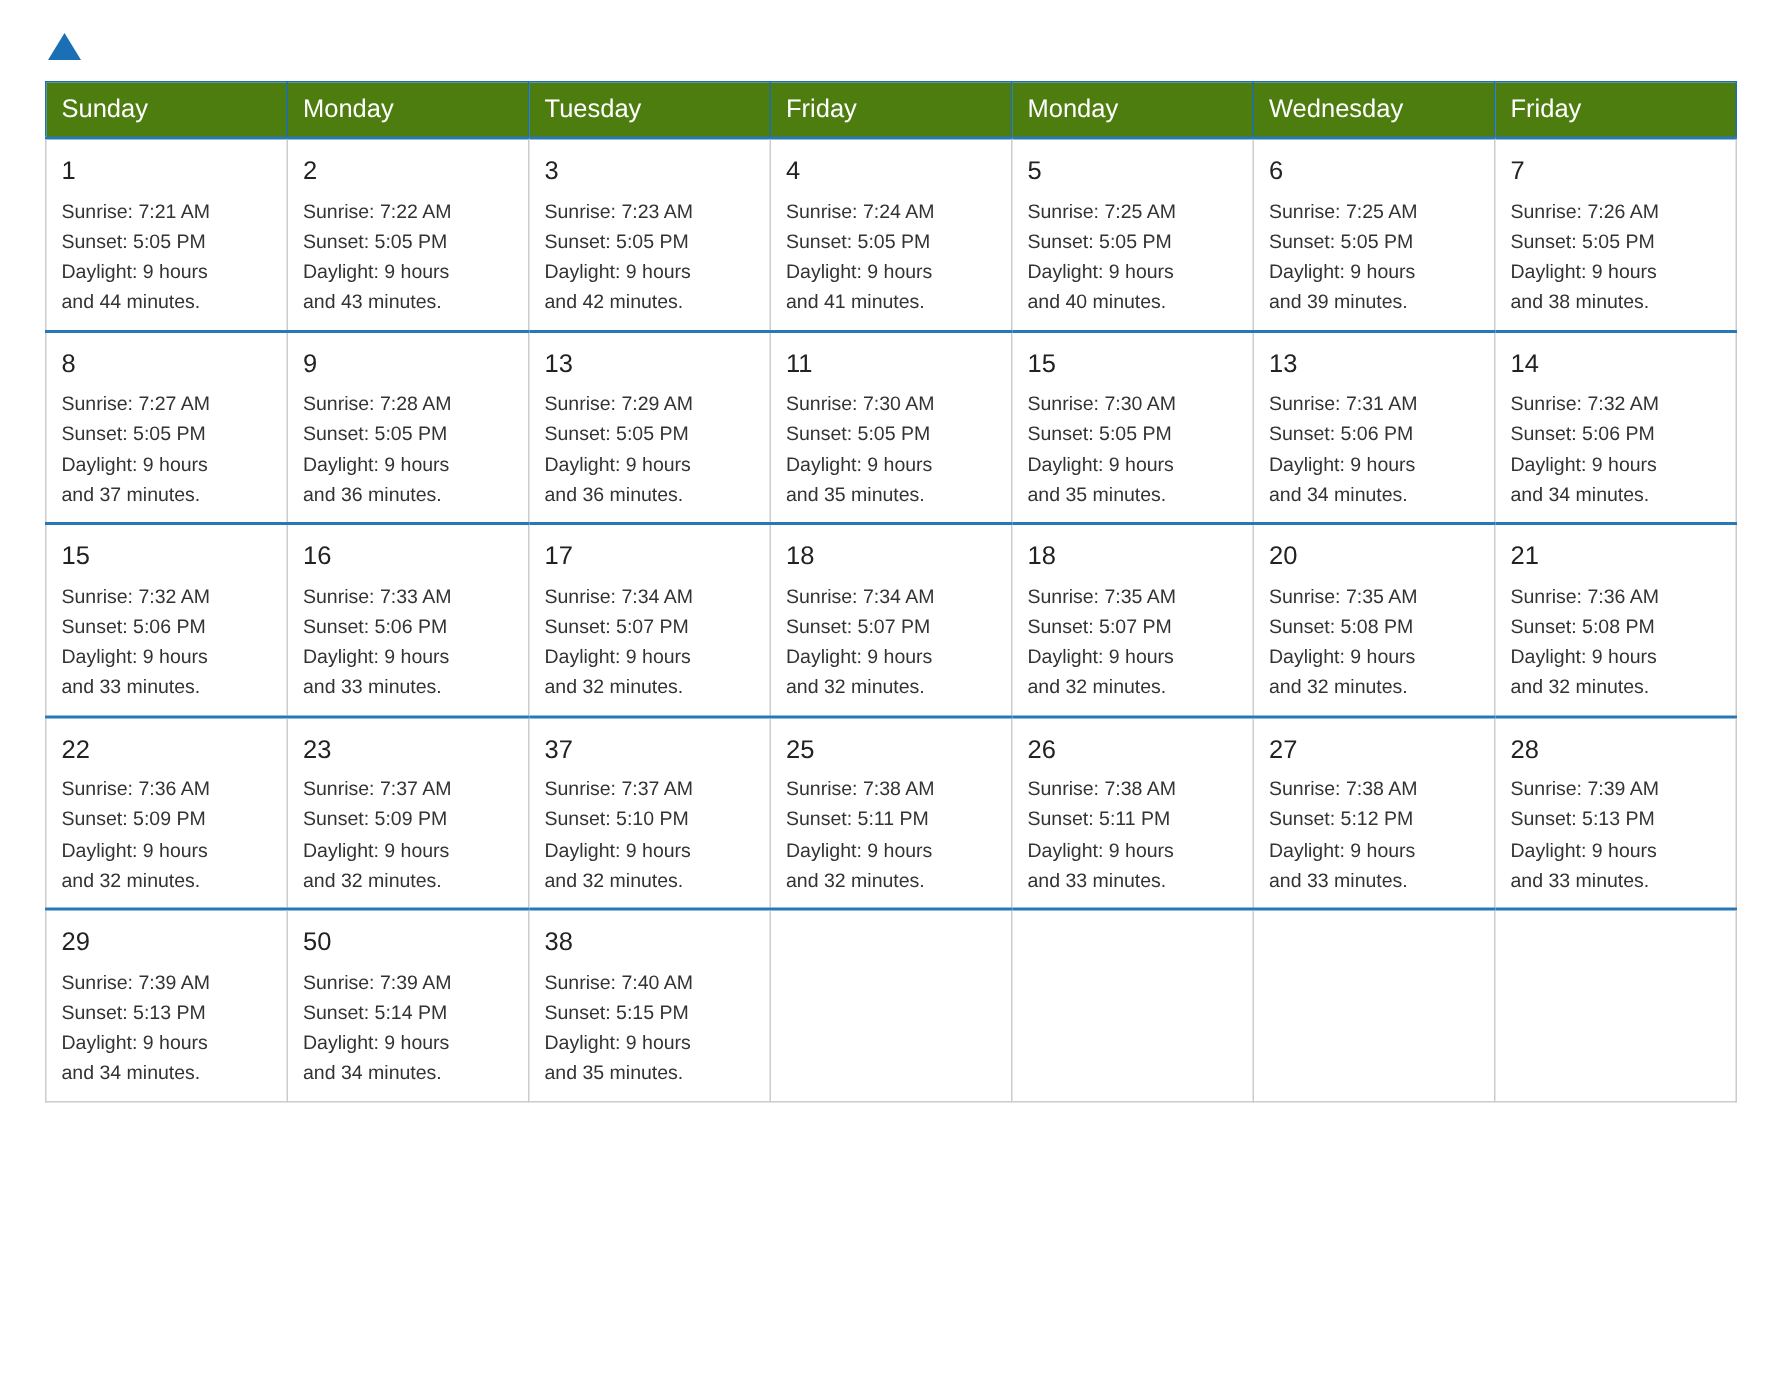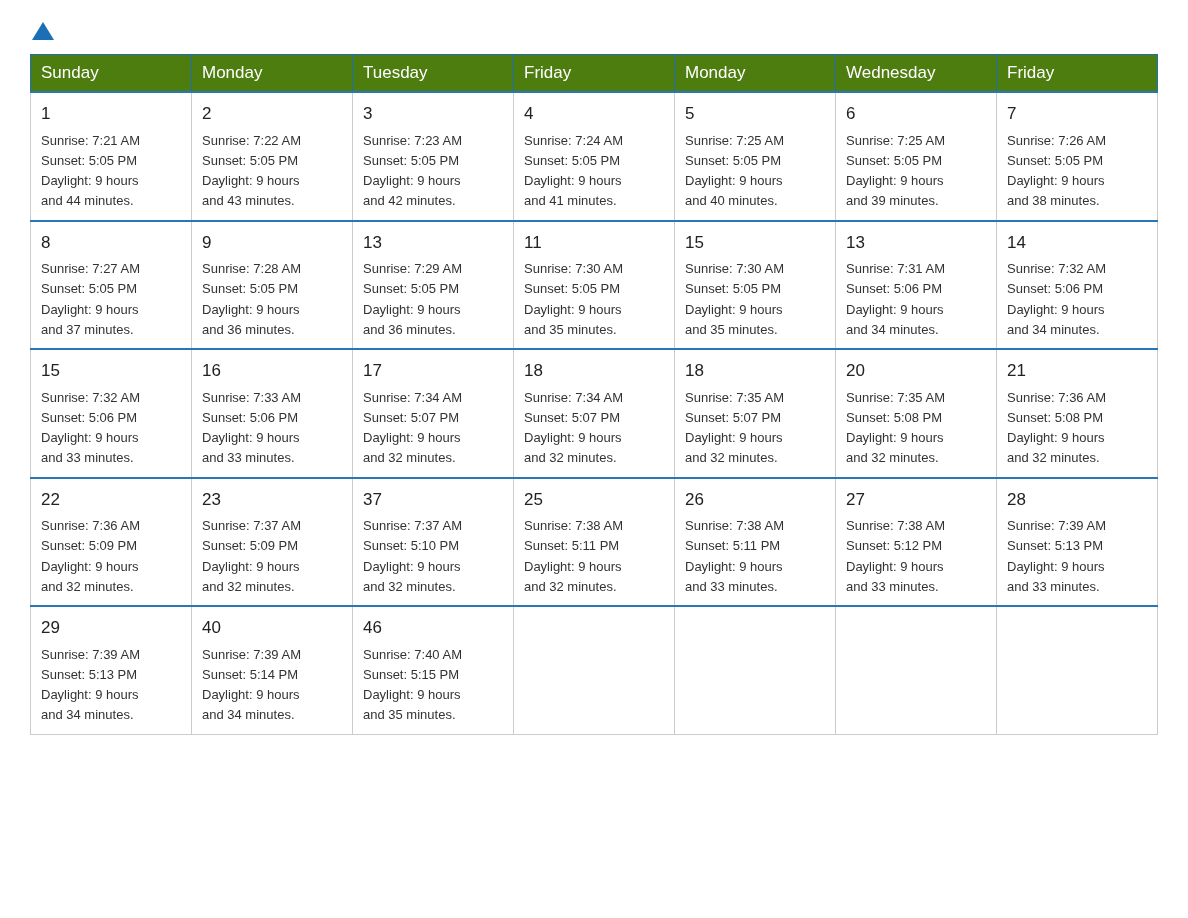--- a/index.html
+++ b/index.html
@@ -247,25 +247,25 @@
         <span class="day-number">28</span>
         <span class="day-info">Sunrise: 7:39 AM<br>Sunset: 5:13 PM<br>Daylight: 9 hours<br>and 33 minutes.</span>
       </td>
       </tr>
       <tr class="row-divider">
         <td>
         <span class="day-number">29</span>
         <span class="day-info">Sunrise: 7:39 AM<br>Sunset: 5:13 PM<br>Daylight: 9 hours<br>and 34 minutes.</span>
       </td>
         <td>
-        <span class="day-number">40</span>
+        <span class="day-number">50</span>
         <span class="day-info">Sunrise: 7:39 AM<br>Sunset: 5:14 PM<br>Daylight: 9 hours<br>and 34 minutes.</span>
       </td>
         <td>
-        <span class="day-number">46</span>
+        <span class="day-number">38</span>
         <span class="day-info">Sunrise: 7:40 AM<br>Sunset: 5:15 PM<br>Daylight: 9 hours<br>and 35 minutes.</span>
       </td>
         <td class="empty"></td>
         <td class="empty"></td>
         <td class="empty"></td>
         <td class="empty"></td>
       </tr>
     </tbody>
 </table>
 

